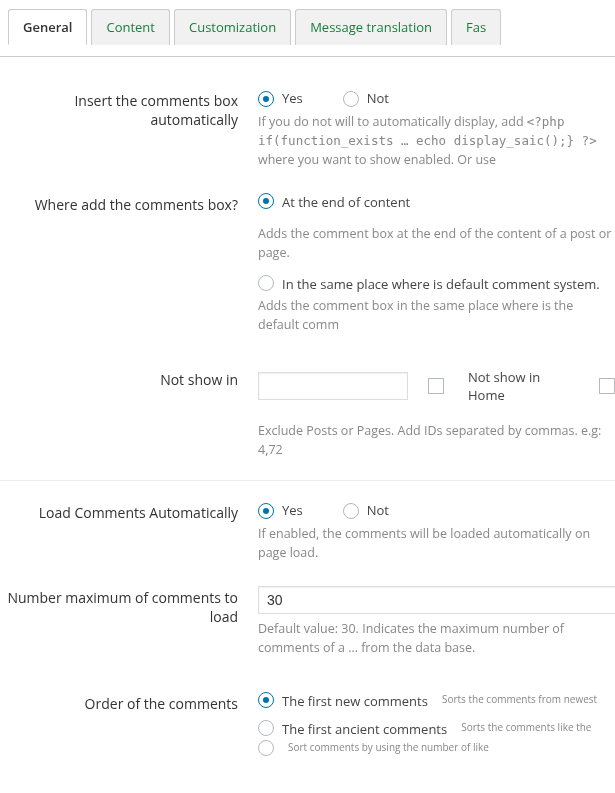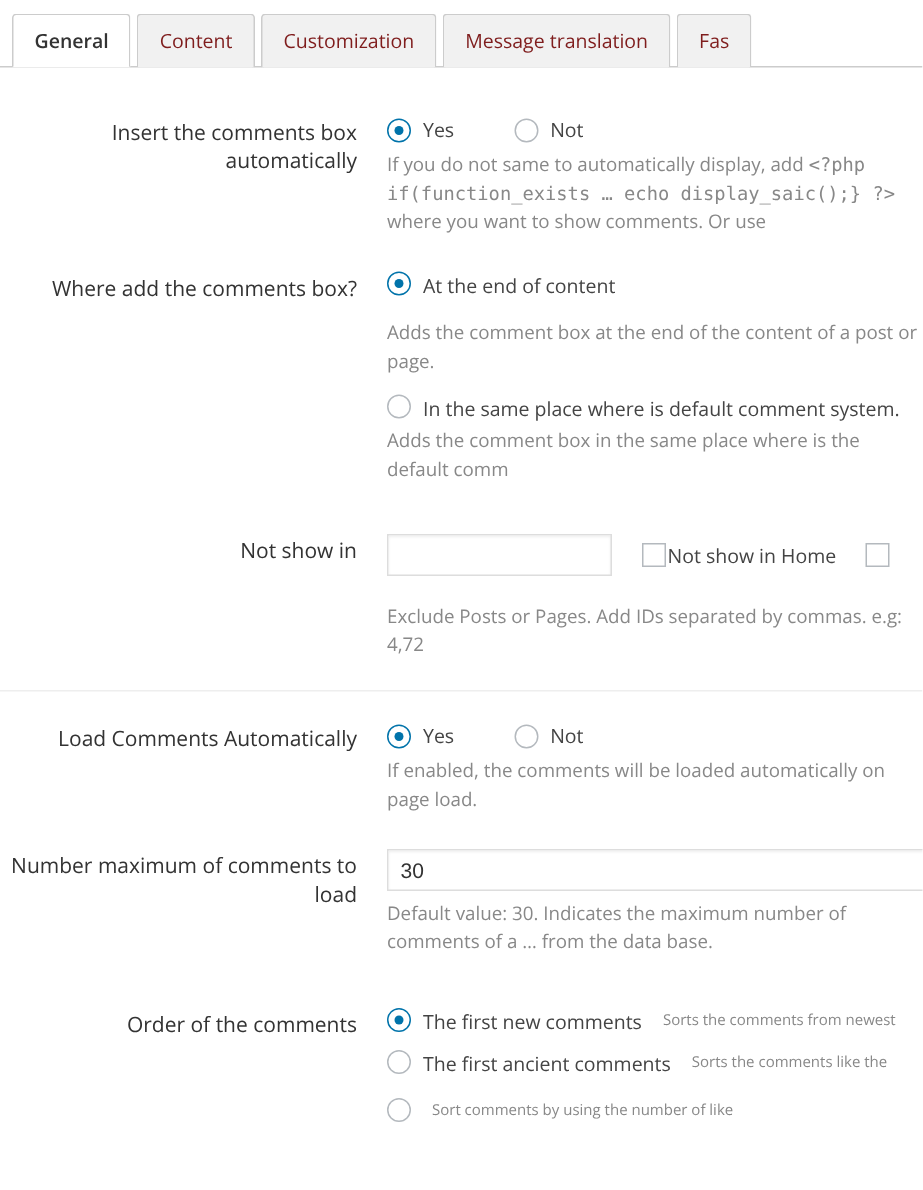--- a/index.html
+++ b/index.html
@@ -8,29 +8,29 @@
     font-family: "Open Sans", -apple-system, sans-serif;
     font-size: 13px;
     color: #444;
     background: #fff;
     width: 615px;
     overflow-x: hidden;
   }
   .tabs {
     display: flex;
     border-bottom: 1px solid #ccc;
-    padding: 8px 0 0 8px;
+    padding: 8px 0 12px 8px;
     gap: 0;
   }
   .tab {
     padding: 8px 14px;
     border: 1px solid #ccc;
     border-bottom: none;
     background: #f1f1f1;
-    color: #7f1d1d;
+    color: #15803d;
     font-size: 13px;
     margin-right: 4px;
     border-radius: 3px 3px 0 0;
     position: relative;
     top: 1px;
     white-space: nowrap;
   }
   .tab.active {
     background: #fff;
     border-bottom: 1px solid #fff;
@@ -157,21 +157,21 @@
         <div class="radio-item">
           <div class="radio checked"></div>
           <span>Yes</span>
         </div>
         <div class="radio-item">
           <div class="radio"></div>
           <span>Not</span>
         </div>
       </div>
       <div class="desc">
-        <span>If you do not same to automatically display, add </span><code>&lt;?php if(function_exists … echo display_saic();} ?&gt;</code><span> where you want to show comments. Or use </span>
+        <span>If you do not will to automatically display, add </span><code>&lt;?php if(function_exists … echo display_saic();} ?&gt;</code><span> where you want to show enabled. Or use </span>
       </div>
     </div>
   </div>
 
   <div class="row">
     <div class="label">Where add the comments box?</div>
     <div class="field">
       <div class="radio-line">
         <div class="radio checked"></div>
         <span>At the end of content</span>
@@ -185,21 +185,21 @@
     </div>
   </div>
 
   <div class="spacer"></div>
 
   <div class="row">
     <div class="label">Not show in</div>
     <div class="field">
       <div style="display:flex; align-items:center; gap:20px;">
         <input type="text" class="text-small" style="">
-        <div style="display:flex; align-items:center; gap:1px;">
+        <div style="display:flex; align-items:center; gap:24px;">
           <div class="checkbox"></div>
           <span>Not show in Home</span>
         </div>
         <div class="checkbox"></div>
       </div>
       <div class="desc" style="margin-top:18px;">Exclude Posts or Pages. Add IDs separated by commas. e.g: 4,72</div>
     </div>
   </div>
 
   <hr class="sep">
@@ -232,21 +232,21 @@
   <div class="spacer"></div>
 
   <div class="row">
     <div class="label">Order of the comments</div>
     <div class="field">
       <div class="radio-line" style="margin-bottom:10px;">
         <div class="radio checked"></div>
         <span>The first new comments</span>
         <span class="inline-desc">Sorts the comments from newest</span>
       </div>
-      <div class="radio-line" style="margin-bottom:14px;">
+      <div class="radio-line" style="margin-bottom:2px;">
         <div class="radio"></div>
         <span>The first ancient comments</span>
         <span class="inline-desc">Sorts the comments like the</span>
       </div>
       <div class="radio-line">
         <div class="radio"></div>
         <span class="inline-desc">Sort comments by using the number of like</span>
       </div>
     </div>
   </div>

